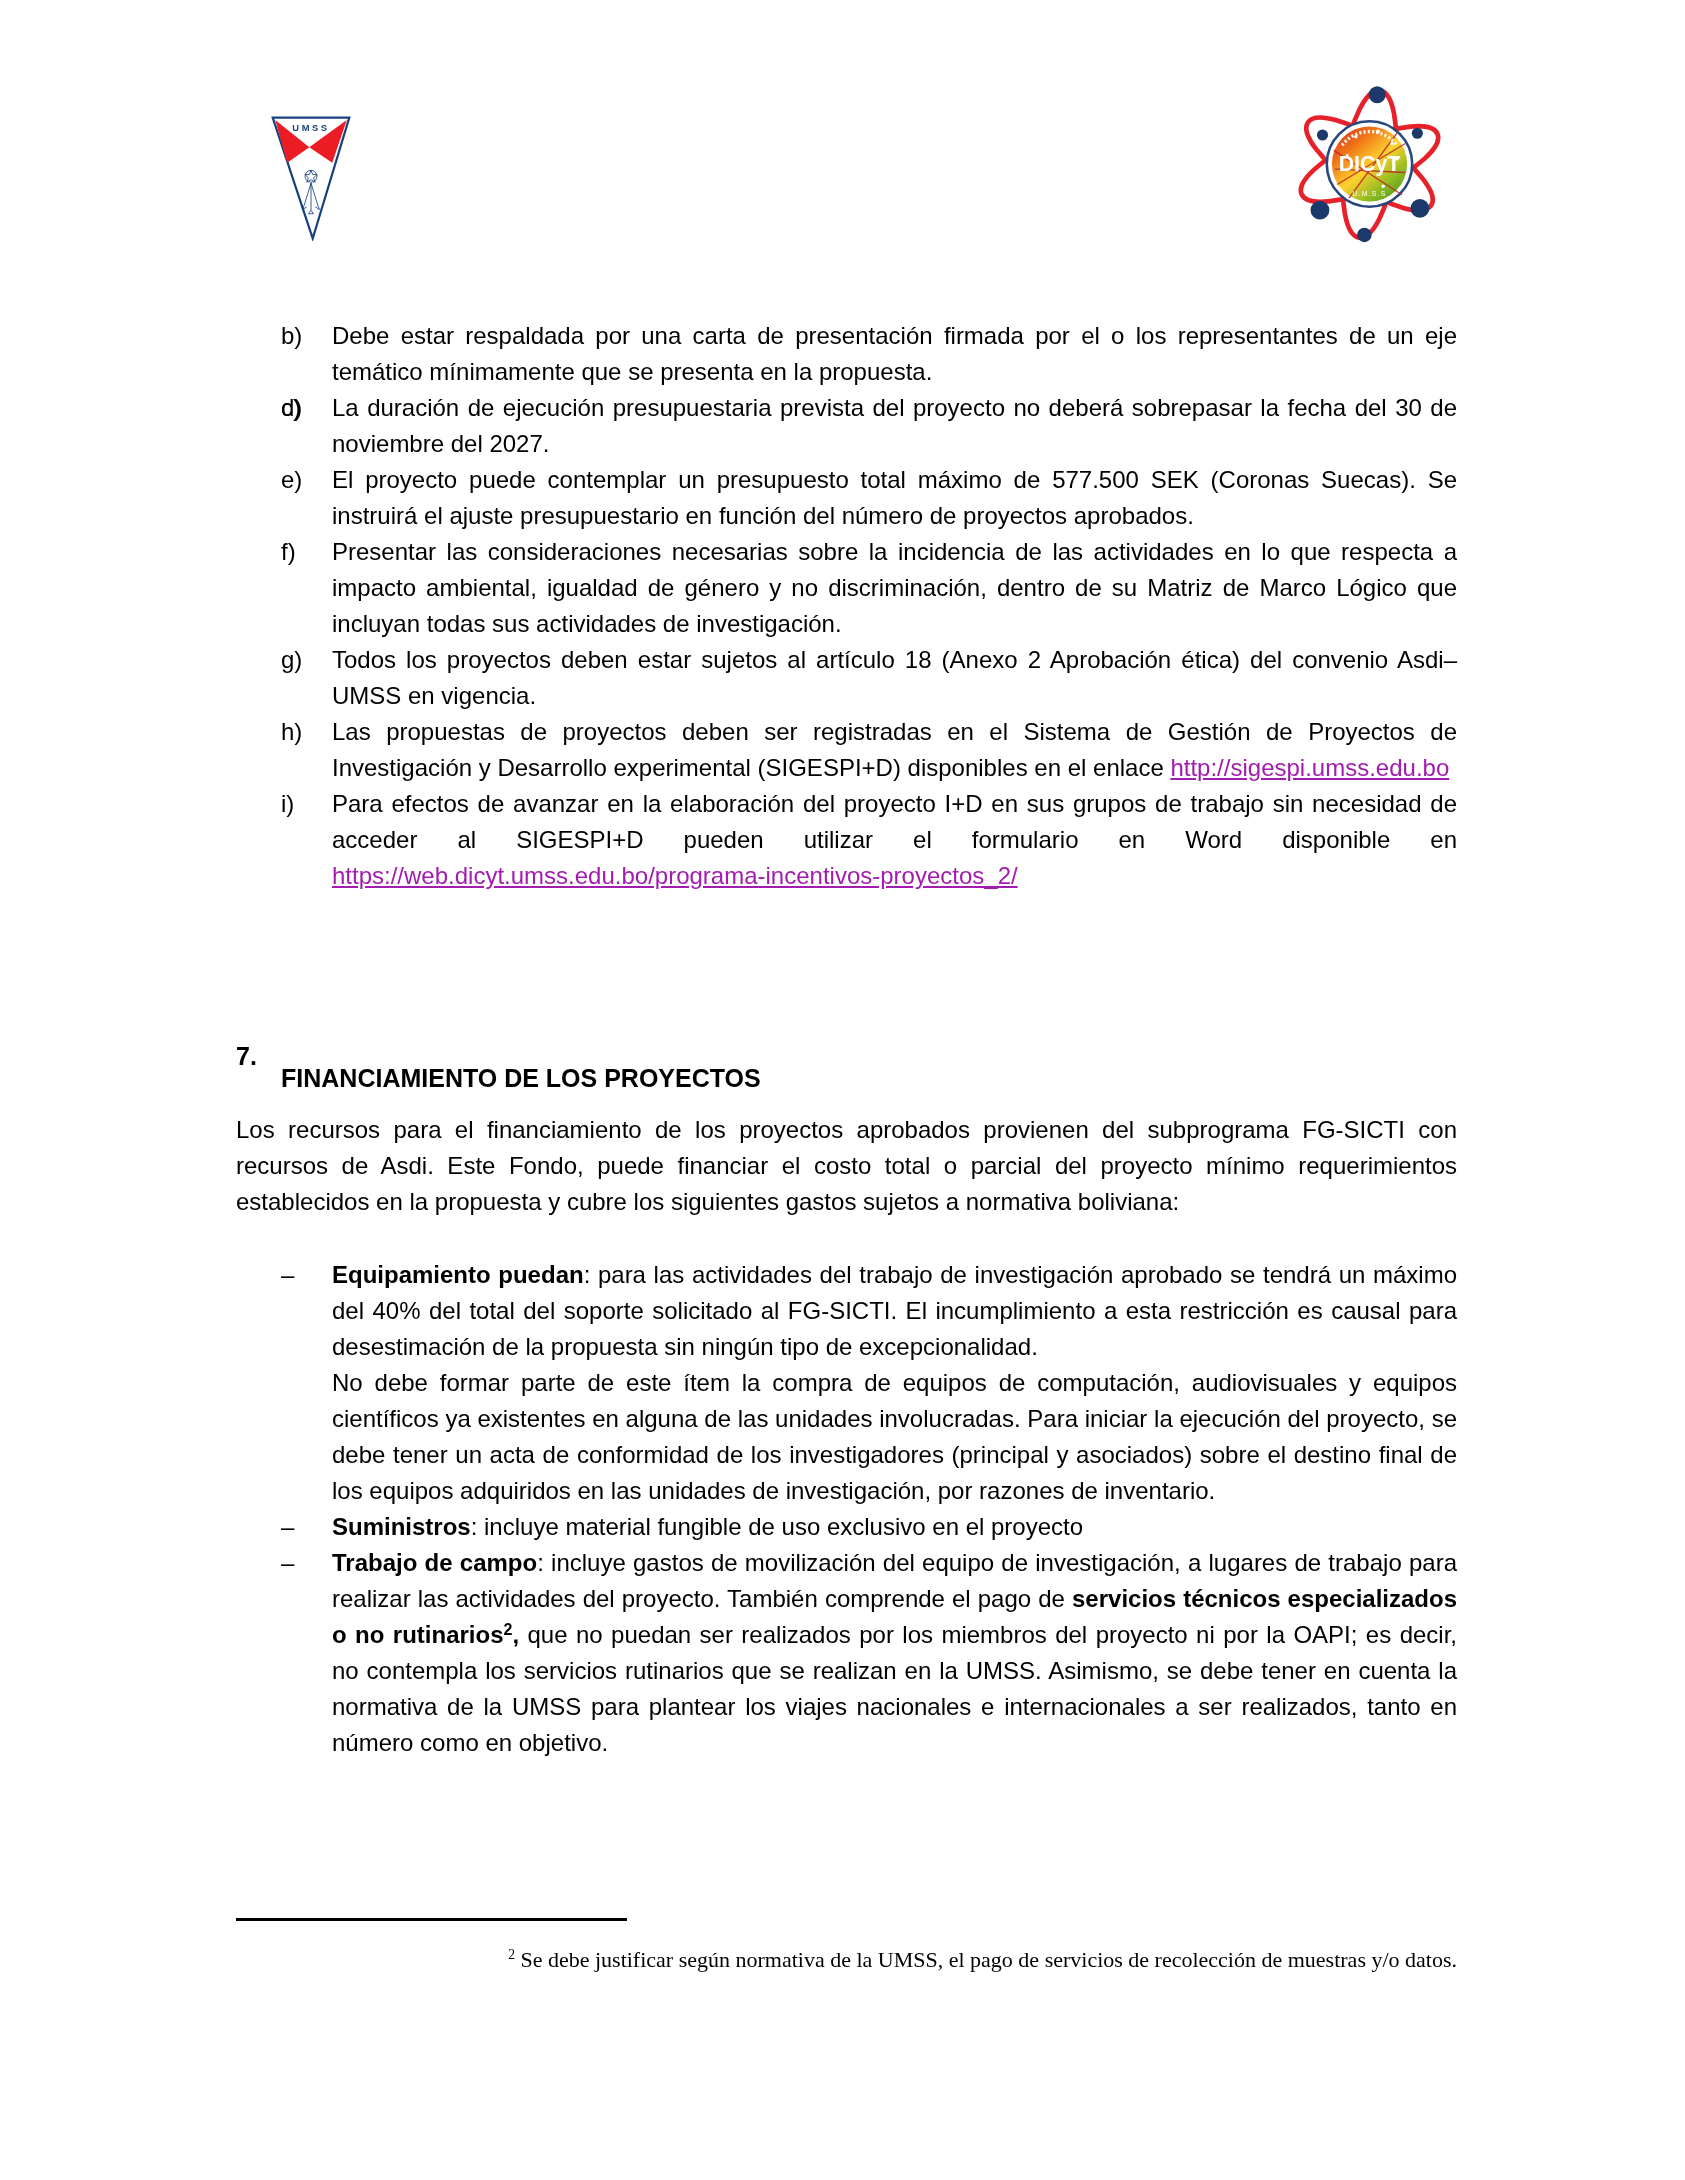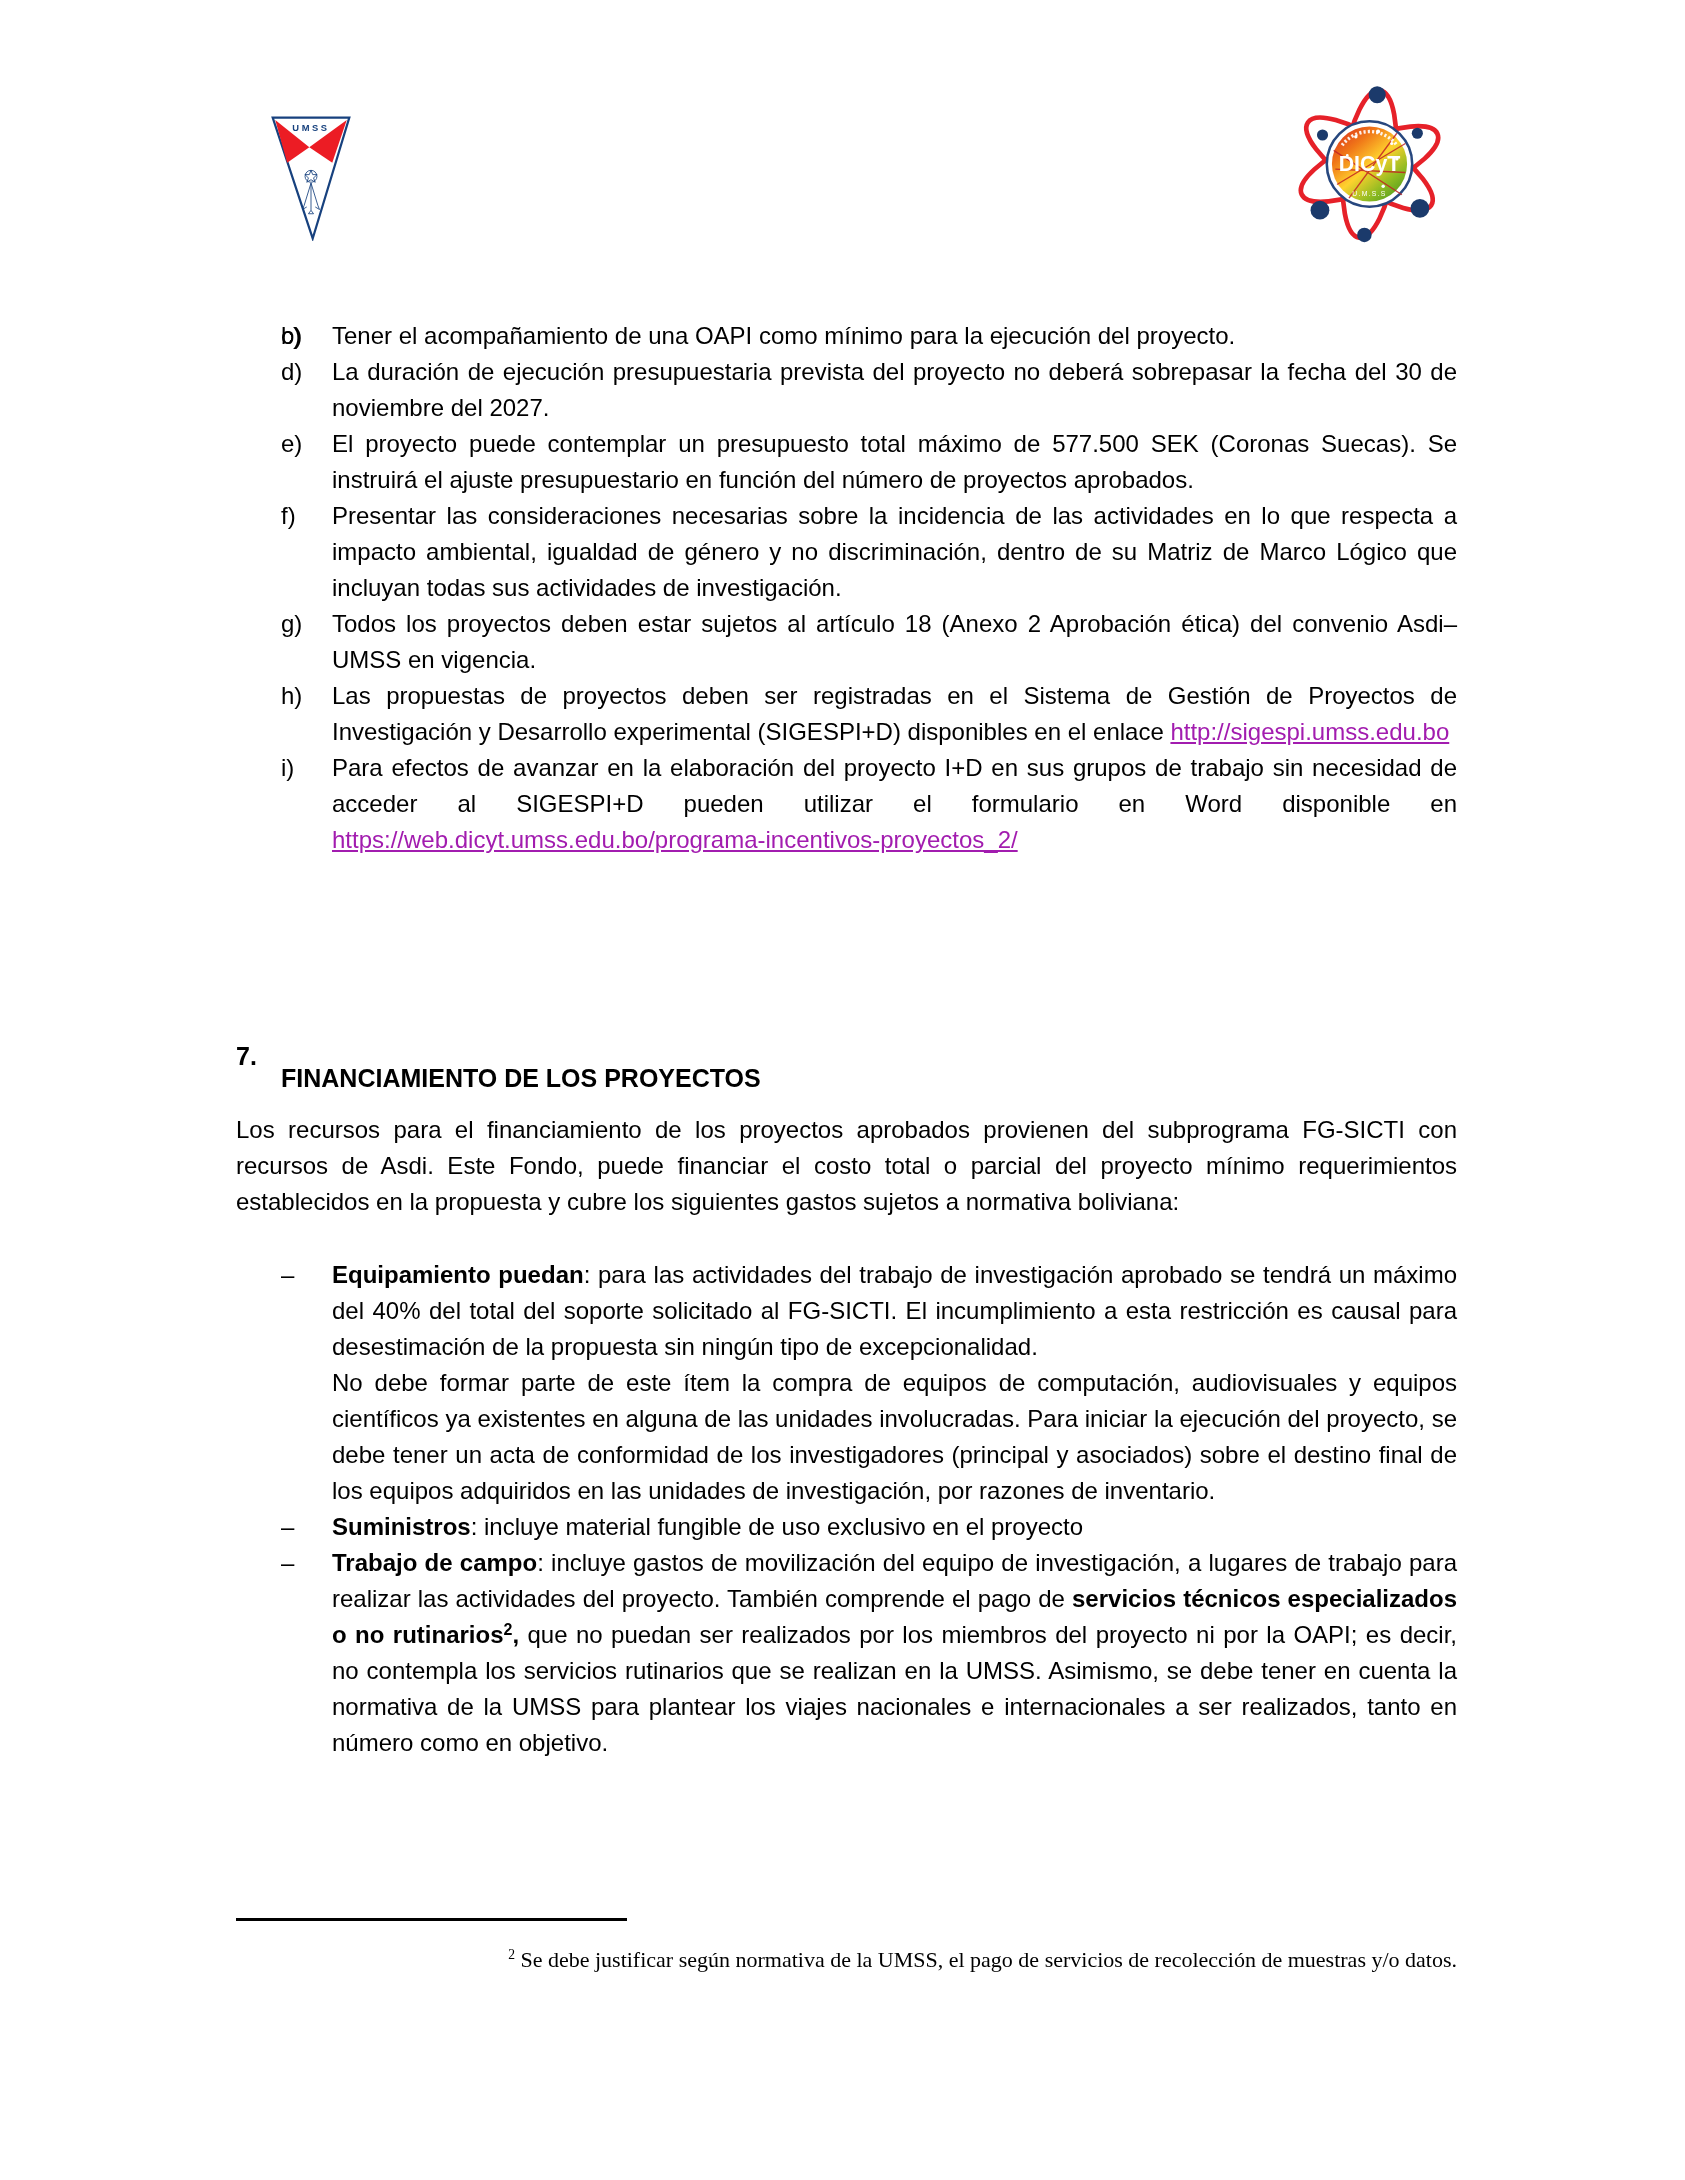--- a/index.html
+++ b/index.html
@@ -150,25 +150,25 @@
         <circle cx="145" cy="148" r="11"></circle>
         <circle cx="80" cy="179" r="8.5"></circle>
       </g>
     </svg>
   </div>
 
   <div class="body-text letter-list">
 
     <div class="letter-item">
       <span class="letter-marker">b)</span>
+      <span>Debe estar respaldada por una carta de presentación firmada por el o los representantes de un eje temático mínimamente que se presenta en la propuesta.</span>
     </div>
 
     <div class="letter-item">
       <span class="letter-marker">c)</span>
-      <span>Tener el acompañamiento de una OAPI como mínimo para la ejecución del proyecto.</span>
     </div>
 
     <div class="letter-item">
       <span class="letter-marker">d)</span>
       <span>La duración de ejecución presupuestaria prevista del proyecto no deberá sobrepasar la fecha del 30 de noviembre del 2027.</span>
     </div>
 
     <div class="letter-item">
       <span class="letter-marker">e)</span>
       <span>El proyecto puede contemplar un presupuesto total máximo de 577.500 SEK (Coronas Suecas). Se instruirá el ajuste presupuestario en función del número de proyectos aprobados.</span>

